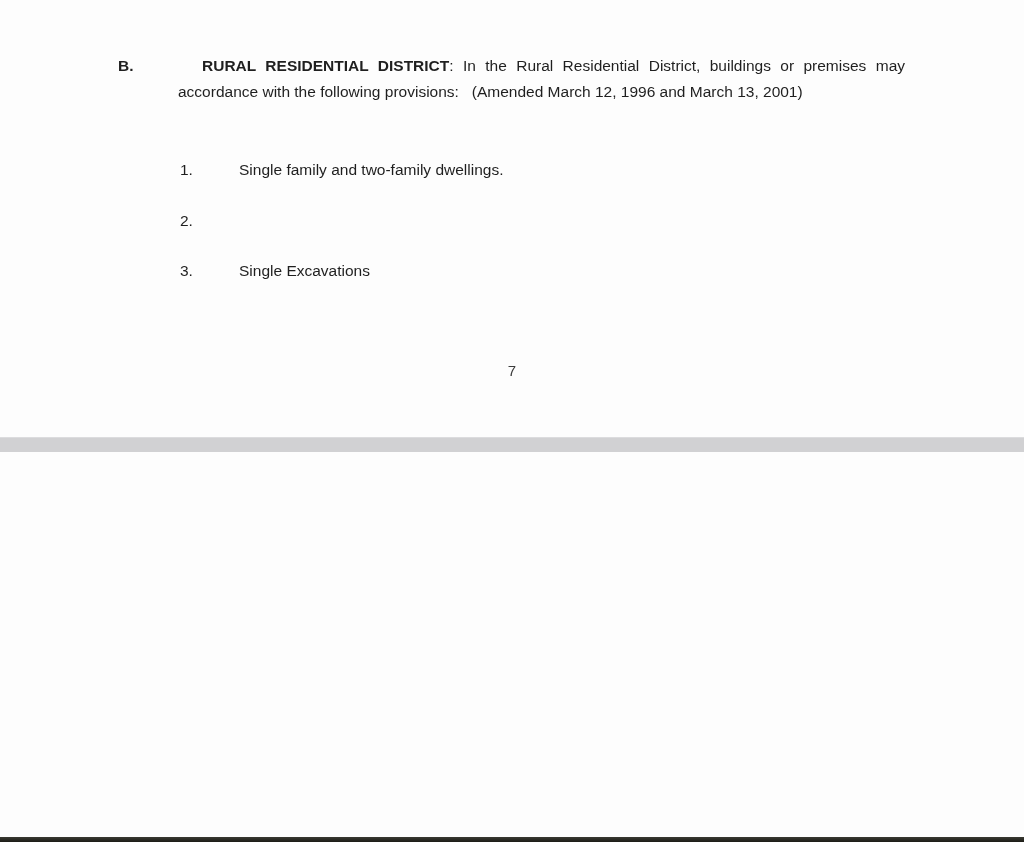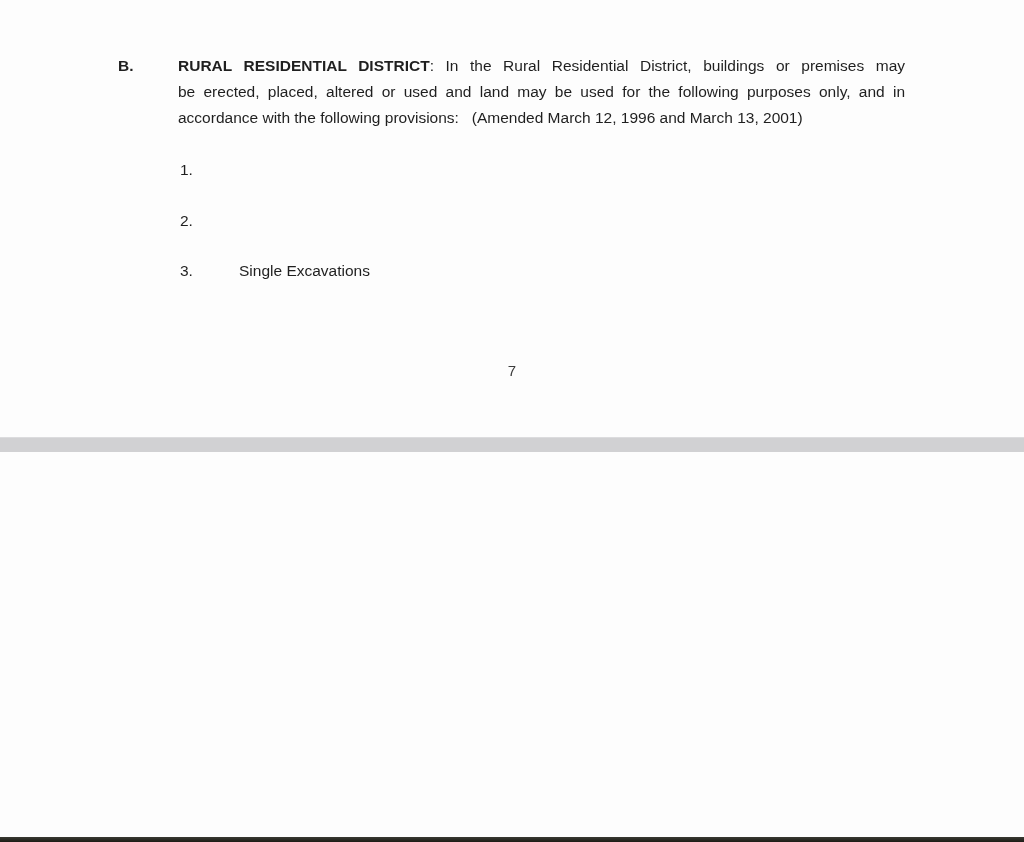--- a/index.html
+++ b/index.html
@@ -38,20 +38,21 @@
   .para-b .label {
     width: 60px;
     font-weight: 700;
     flex: 0 0 auto;
   }
   .para-b .lines { width: 727px; }
   .line-just {
     text-align: justify;
     text-align-last: justify;
     white-space: nowrap;
+    margin-left: 24px;
   }
   .line-plain { text-align: left; white-space: nowrap; }
   .bold { font-weight: 700; }
 
   
   .num-item {
     position: absolute;
     left: 180px;
     display: flex;
     white-space: nowrap;
@@ -97,27 +98,27 @@
 <body>
 
 <div id="viewport">
 
   <div class="page" id="page-top">
 
     <div class="para-b">
       <div class="label">B.</div>
       <div class="lines">
         <div class="line-just"><span class="bold">RURAL RESIDENTIAL DISTRICT</span><span>: In the Rural Residential District, buildings or premises may</span></div>
-        <div class="line-just">be erected, placed, altered or used and land may be used for the following purposes only, and in</div>
         <div class="line-plain">accordance with the following provisions:&nbsp;&nbsp; (Amended March 12, 1996 and March 13, 2001)</div>
       </div>
     </div>
 
     <div class="num-item" id="item-1">
       <div class="n">1.</div>
+      <div>Single family and two-family dwellings.</div>
     </div>
     <div class="num-item" id="item-2">
       <div class="n">2.</div>
     </div>
     <div class="num-item" id="item-3">
       <div class="n">3.</div>
       <div>Single Excavations</div>
     </div>
 
     <div class="page-number">7</div>

